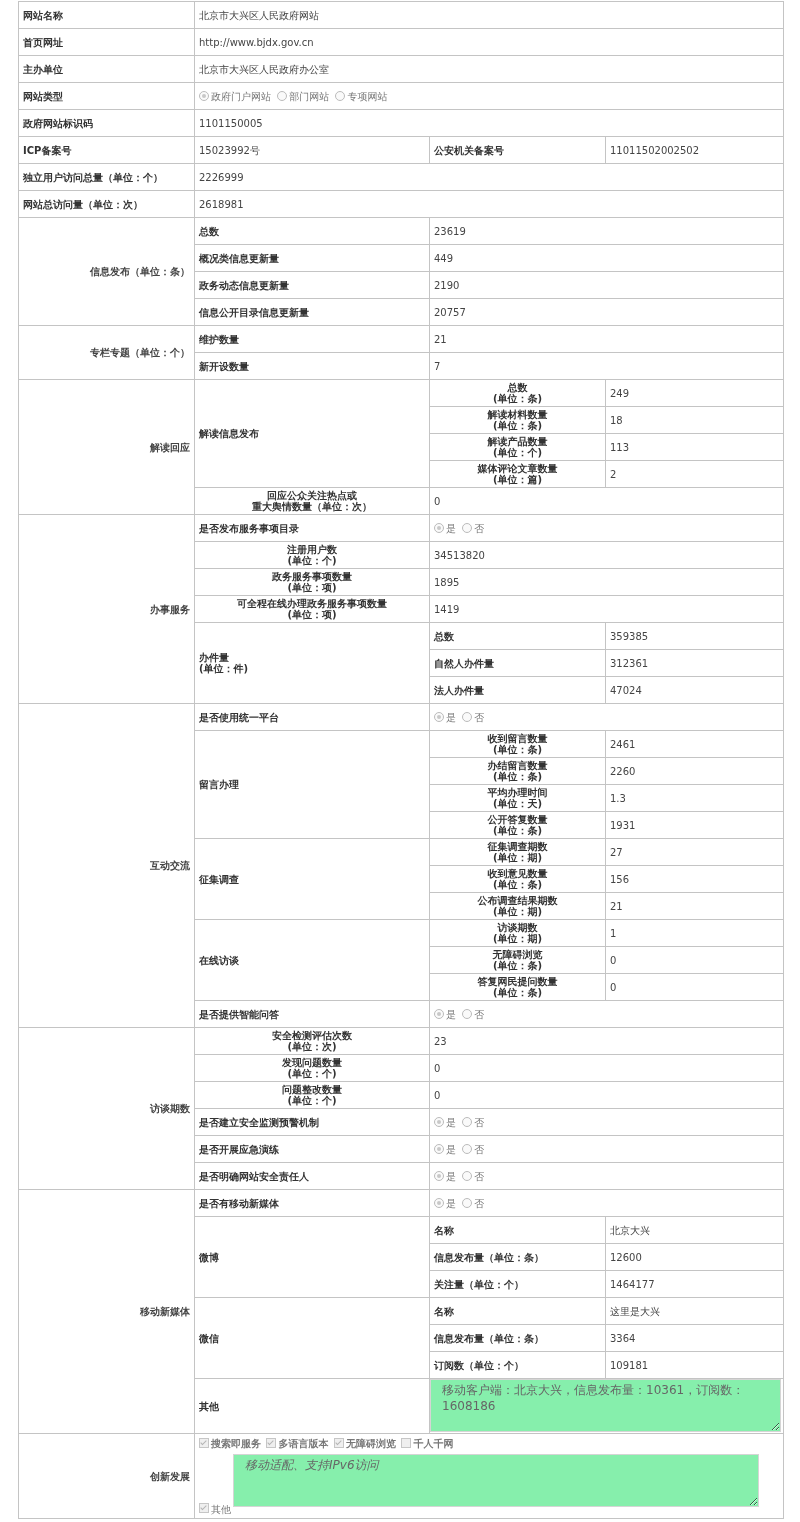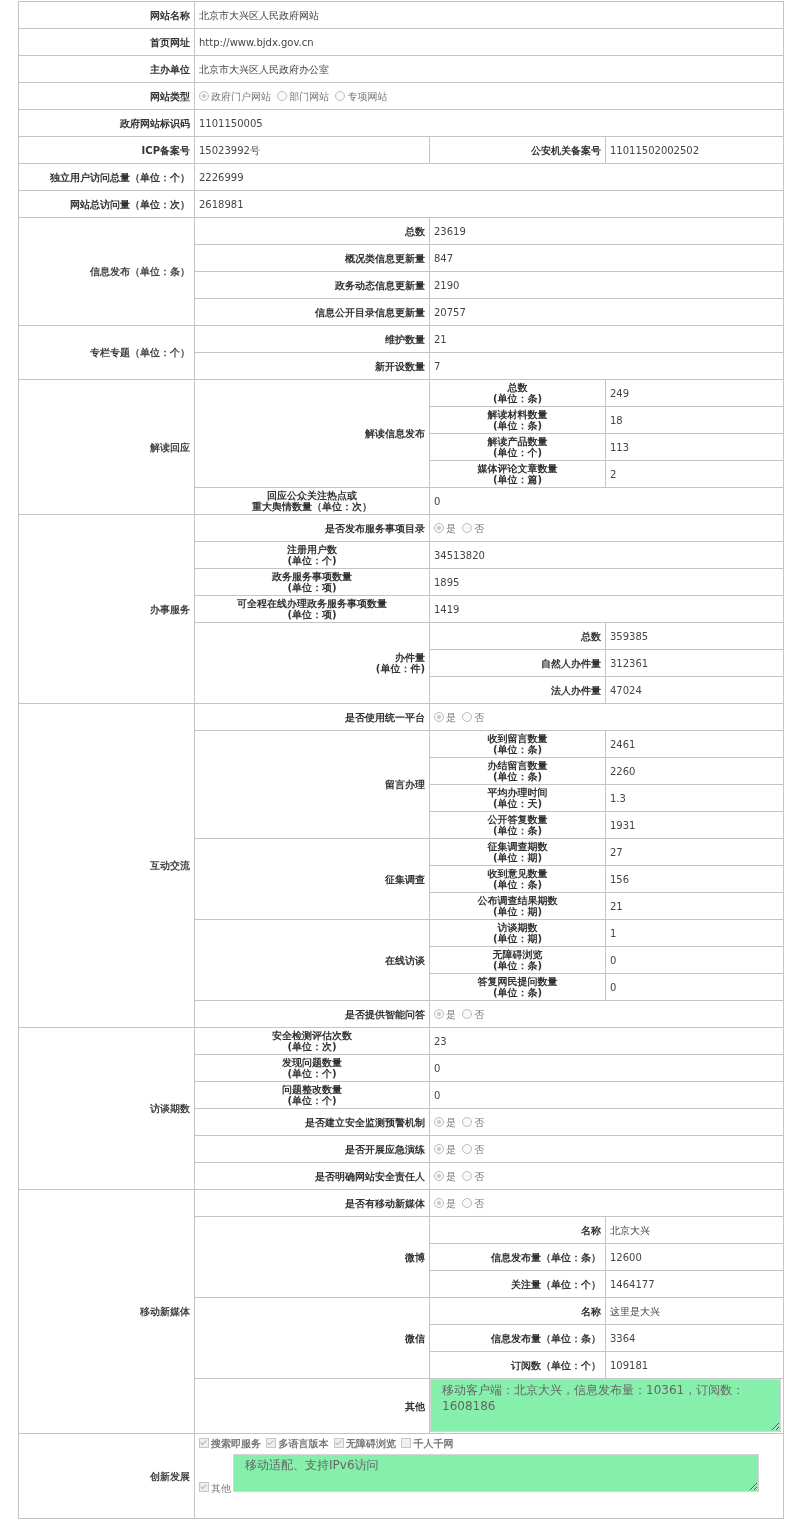--- a/index.html
+++ b/index.html
@@ -12,21 +12,21 @@
     font-size: 10px;
     color: #333;
   }
   table.report td {
     border: 1px solid #c4c4c4;
     height: 26px;
     padding: 0 4px;
     vertical-align: middle;
     line-height: 11px;
   }
-  td.lbl { text-align: right; font-weight: bold; color: #333; }
+  td.lbl { text-align: left; font-weight: bold; color: #333; }
   td.lbl2 { text-align: center; font-weight: bold; color: #333; height: 26px; }
   td.val { text-align: left; color: #444; }
   td.sec { text-align: right; font-weight: bold; color: #444; }
   .muted { color: #666; }
   .radio { display: inline-block; width: 8px; height: 8px; border: 1px solid #bbb; border-radius: 50%; vertical-align: -1px; margin-right: 2px; background: #fafafa; position: relative; }
   .radio.on::after { content: ""; position: absolute; left: 2px; top: 2px; width: 4px; height: 4px; border-radius: 50%; background: #c8c8c8; }
   .ropt { color: #777; margin-right: 3px; }
   .chk { display: inline-block; width: 8px; height: 8px; border: 1px solid #c6c6c6; vertical-align: -1px; margin-right: 2px; background: #efefef; position: relative; }
   .chk.on::after { content: ""; position: absolute; left: 2px; top: 0px; width: 2px; height: 5px; border: solid #b5b5b5; border-width: 0 1px 1px 0; transform: rotate(45deg); }
   .copt { color: #777; margin-right: 2px; }
@@ -90,21 +90,21 @@
     <td class="val" colspan="3">2618981</td>
   </tr>
 
   <tr>
     <td class="sec" rowspan="4">信息发布（单位：条）</td>
     <td class="lbl">总数</td>
     <td class="val" colspan="2">23619</td>
   </tr>
   <tr>
     <td class="lbl">概况类信息更新量</td>
-    <td class="val" colspan="2">847</td>
+    <td class="val" colspan="2">449</td>
   </tr>
   <tr>
     <td class="lbl">政务动态信息更新量</td>
     <td class="val" colspan="2">2190</td>
   </tr>
   <tr>
     <td class="lbl">信息公开目录信息更新量</td>
     <td class="val" colspan="2">20757</td>
   </tr>
 
@@ -381,18 +381,18 @@
     <td colspan="3" style="vertical-align:top; padding:0 4px;">
       <div class="innov-row1">
         <span class="chk on"></span><span class="copt">搜索即服务</span>
         <span class="chk on"></span><span class="copt">多语言版本</span>
         <span class="chk on"></span><span class="copt">无障碍浏览</span>
         <span class="chk"></span><span class="copt">千人千网</span>
       </div>
       <div class="innov-row2">
         <span class="chk on" style="margin-bottom:2px"></span>
             <span class="copt">其他</span>
-        <textarea class="ta" style="width: 526px; height: 38px; margin-bottom: 2px;">移动适配、支持IPv6访问</textarea>
+        <textarea class="ta" style="width: 526px; height: 53px; margin-bottom: 8px; font-style: italic;">移动适配、支持IPv6访问</textarea>
       </div>
     </td>
   </tr>
 </tbody>
   </table>
 
 </body></html>

